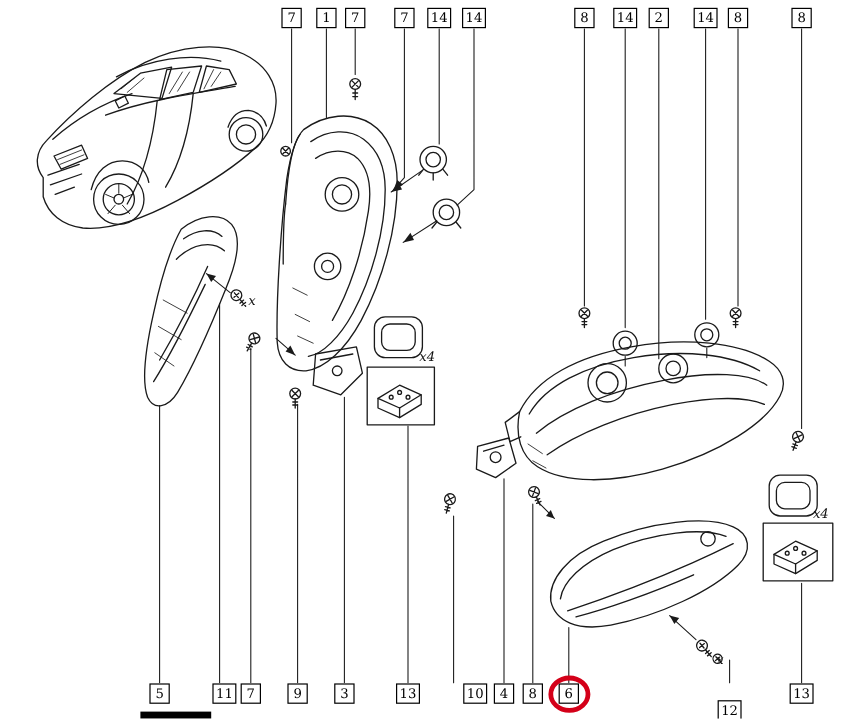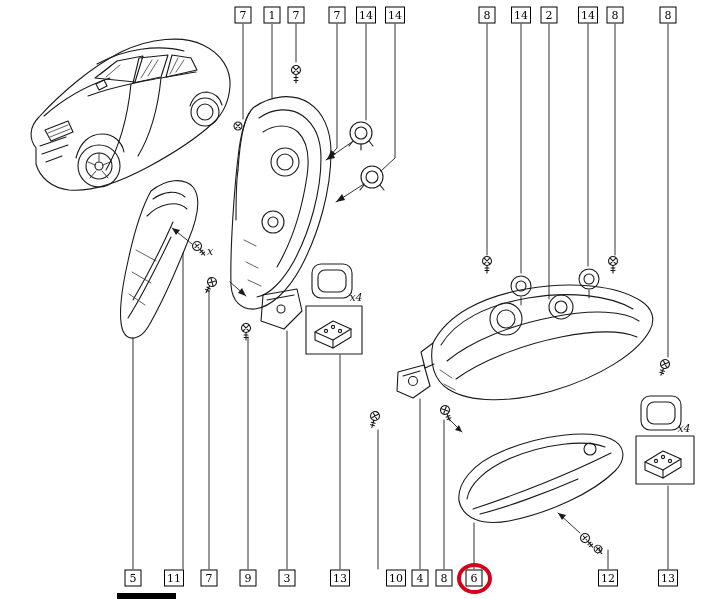--- a/index.html
+++ b/index.html
@@ -238,30 +238,30 @@
       <div class="callout" style="left: 337px; top: 15px;">7</div>
       <div class="callout" style="left: 366px; top: 15px;">14</div>
       <div class="callout" style="left: 395px; top: 15px;">14</div>
       <div class="callout" style="left: 487px; top: 15px;">8</div>
       <div class="callout" style="left: 521px; top: 15px;">14</div>
       <div class="callout" style="left: 549px; top: 15px;">2</div>
       <div class="callout" style="left: 588px; top: 15px;">14</div>
       <div class="callout" style="left: 615px; top: 15px;">8</div>
       <div class="callout" style="left: 668px; top: 15px;">8</div>
       <div class="callout" style="left: 133px; top: 578px;">5</div>
-      <div class="callout" style="left: 174px; top: 578px; text-align: right;">11</div>
+      <div class="callout" style="left: 187px; top: 578px; text-align: right;">11</div>
       <div class="callout" style="left: 209px; top: 578px;">7</div>
       <div class="callout" style="left: 248px; top: 578px;">9</div>
       <div class="callout" style="left: 287px; top: 578px;">3</div>
       <div class="callout" style="left: 340px; top: 578px;">13</div>
       <div class="callout" style="left: 396px; top: 578px;">10</div>
       <div class="callout" style="left: 420px; top: 578px;">4</div>
       <div class="callout" style="left: 444px; top: 578px;">8</div>
       <div class="callout highlight" style="left: 474px; top: 578px;">6</div>
-      <div class="callout" style="left: 608px; top: 578px;">12</div>
+      <div class="callout" style="left: 608px; top: 592px;">12</div>
       <div class="callout" style="left: 668px; top: 578px;">13</div>
     </div>
   <div>
       <span class="ann" style="left: 356px; top: 297px;">x4</span>
       <span class="ann" style="left: 684px; top: 428px;">x4</span>
       <span class="ann" style="left: 210px; top: 251px;">x</span>
       <span class="ann" style="left: 600px; top: 550px;">x</span>
     </div>
   <div class="blackbar"></div>
 </div>

